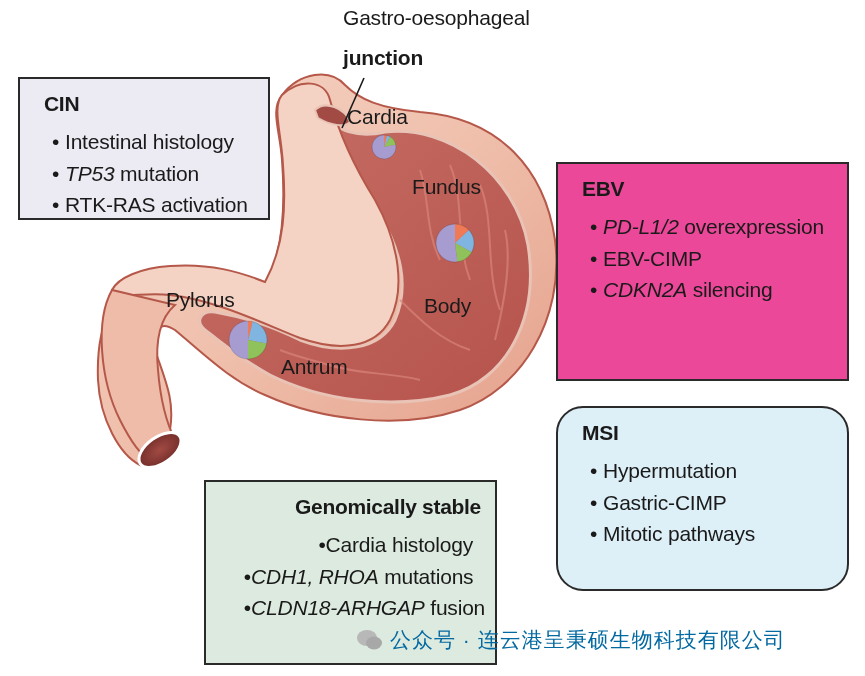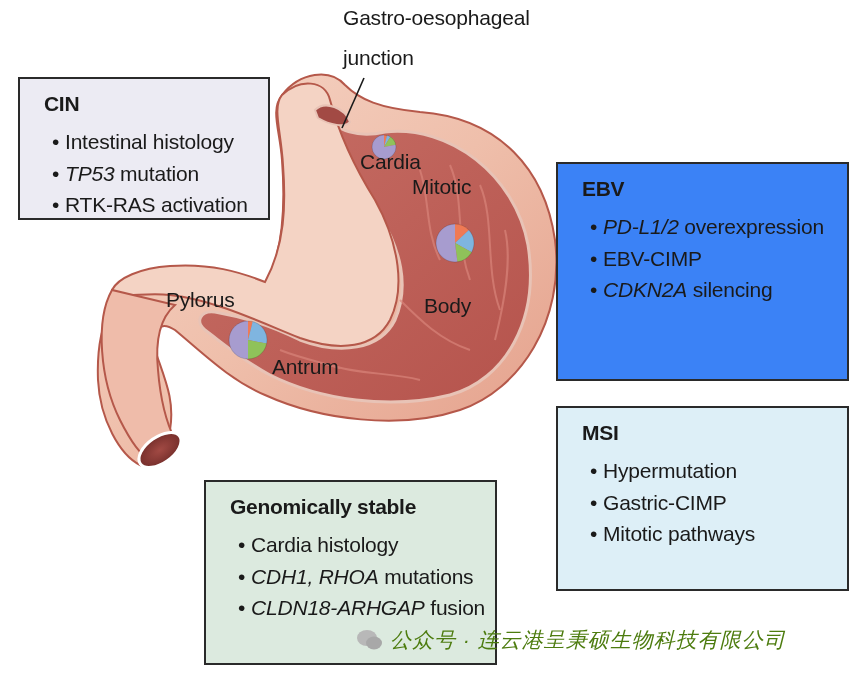--- a/index.html
+++ b/index.html
@@ -4,26 +4,26 @@
 <style>
   html,body{margin:0;padding:0;background:#ffffff;}
   body{width:865px;height:676px;position:relative;overflow:hidden;font-family:"Liberation Sans","DejaVu Sans",sans-serif;color:#1a1a1a;}
   .box{position:absolute;border:2px solid #2a2a2a;box-sizing:border-box;padding:10px 14px 8px 24px;}
   .box .title{font-weight:bold;font-size:21px;line-height:29px;letter-spacing:-0.3px;}
   .box ul{list-style:none;margin:8px;padding:0;}
   .box li{font-size:21px;line-height:31.5px;white-space:nowrap;letter-spacing:-0.2px;}
   .box li .bullet{display:inline-block;width:13px;}
   .box li .it{font-style:italic;}
   #box-cin{left:18px;top:77px;width:252px;height:143px;background:#ecebf3;}
-  #box-ebv{left:556px;top:162px;width:293px;height:219px;background:#3b82f6;}
-  #box-msi{left:556px;top:406px;width:293px;height:185px;background:#ddeff7;}
-  #box-gs{left:204px;top:480px;width:293px;height:185px;background:#dceadf;}
+  #box-ebv{left:556px;top:162px;width:293px;height:219px;background:#ec4899;}
+  #box-msi{left:556px;top:406px;width:293px;height:185px;background:#ddeff7;border-radius:27px;}
+  #box-gs{left:204px;top:480px;width:293px;height:185px;background:#dceadf;text-align:right;}
   .anat{position:absolute;font-size:21px;color:#1a1a1a;white-space:nowrap;letter-spacing:-0.2px;}
   svg#stomach{position:absolute;left:0;top:0;}
-  .watermark{position:absolute;left:362px;top:626px;font-size:21px;color:#4d7c0f;white-space:nowrap;letter-spacing:1px;font-style:italic;}
+  .watermark{position:absolute;left:362px;top:626px;font-size:21px;color:#0369a1;white-space:nowrap;letter-spacing:1px;}
   .wm-icon{position:absolute;left:356px;top:629px;width:28px;height:22px;}
 </style>
 </head>
 <body>
 
 <svg id="stomach" width="865" height="676" viewBox="0 0 865 676">
   <defs>
     <linearGradient id="skin" x1="0" y1="0" x2="1" y2="1">
       <stop offset="0" stop-color="#f6d6c8"></stop>
       <stop offset="0.5" stop-color="#efbfab"></stop>
@@ -81,26 +81,26 @@
         <path d="M248 340 L248 321 A19 19 0 0 1 252.72510785613224 321.596919938556 Z" fill="#ef7a55"></path>
         <path d="M248 340 L252.72510785613224 321.596919938556 A19 19 0 0 1 266.6634577638451 343.5602449771288 Z" fill="#7fb5e0"></path>
         <path d="M248 340 L266.6634577638451 343.5602449771288 A19 19 0 0 1 248 359 Z" fill="#8fc25a"></path>
         <path d="M248 340 L248 359 A19 19 0 0 1 248 321 Z" fill="#a79ccf"></path>
         <circle cx="248" cy="340" r="19" fill="none" stroke="rgba(0,0,0,0.15)" stroke-width="1"></circle>
       </g>
     </g>
 </svg>
 
 <div class="anat" style="left:343px;top:6px;">Gastro-oesophageal</div>
-<div class="anat" style="left:343px;top:46px;">junction</div>
-<div class="anat" style="left:360px;top:105px;margin-top:45px;">Cardia</div>
-<div class="anat" style="left:412px;top:175px;">Mitotic</div>
+<div class="anat" style="left:343px;top:46px;font-weight:bold;">junction</div>
+<div class="anat" style="left:347px;top:105px;">Cardia</div>
+<div class="anat" style="left:412px;top:175px;">Fundus</div>
 <div class="anat" style="left:424px;top:294px;text-align:right;">Body</div>
 <div class="anat" style="left:166px;top:288px;">Pylorus</div>
-<div class="anat" style="left:272px;top:355px;">Antrum</div>
+<div class="anat" style="left:281px;top:355px;">Antrum</div>
 
 <div class="box" id="box-cin">
   <div class="title">CIN</div>
   <ul>
       <li><span class="bullet">•</span><span>Intestinal histology</span></li>
       <li><span class="bullet">•</span><span class="it">TP53</span><span> mutation</span></li>
       <li><span class="bullet">•</span><span>RTK-RAS activation</span></li>
     </ul>
 </div>
 

